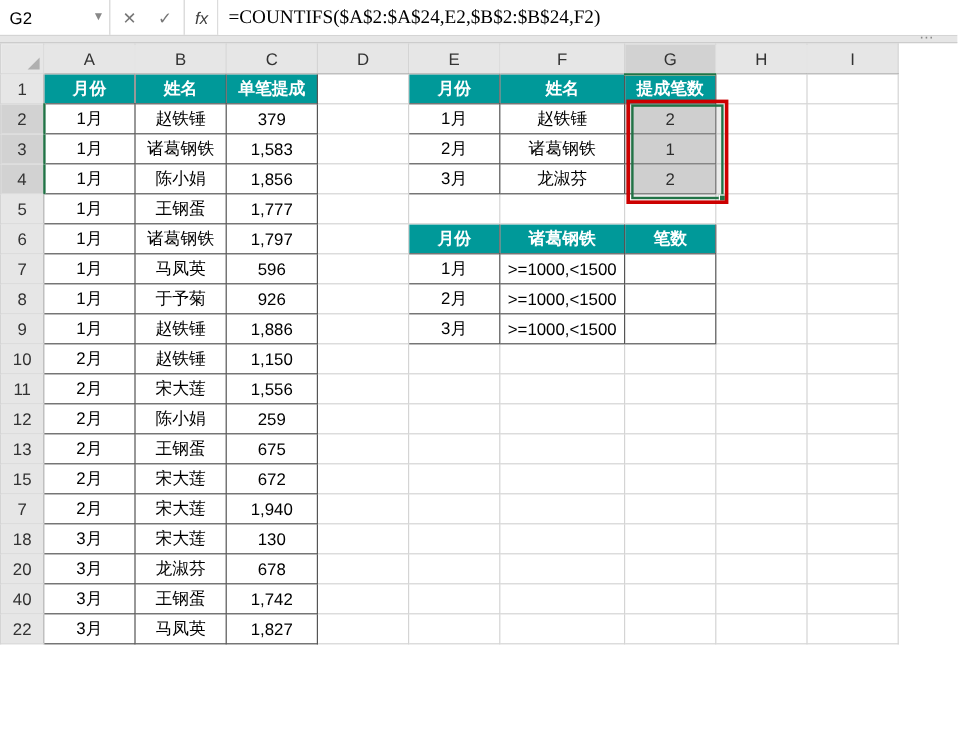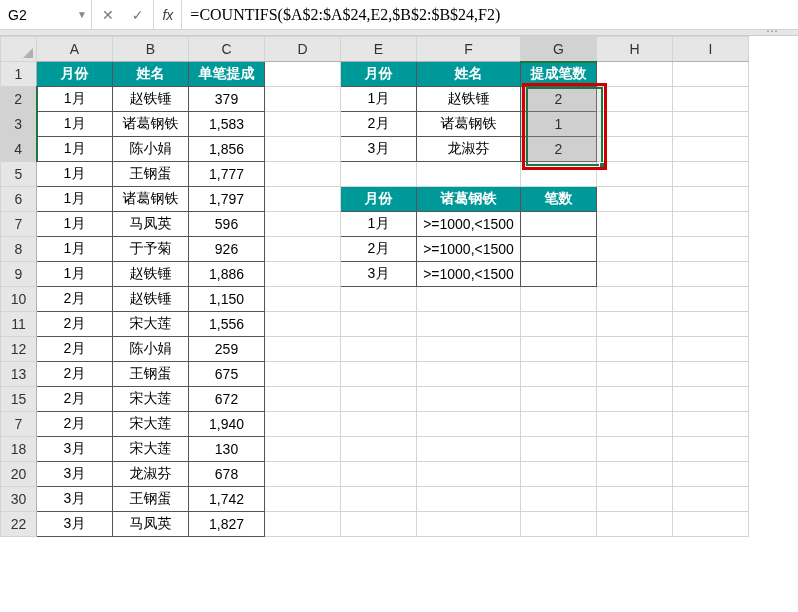--- a/index.html
+++ b/index.html
@@ -424,21 +424,21 @@
             <td class="data-border al-left" style="">龙淑芬</td>
             <td class="data-border al-right" style="">678</td>
             <td class="" style=""></td>
             <td class="" style=""></td>
             <td class="" style=""></td>
             <td class="" style=""></td>
             <td class="" style=""></td>
             <td class="" style=""></td>
           </tr>
           <tr>
-            <th class="row-header">30</th>
+            <th class="row-header">40</th>
             <td class="data-border" style="">3月</td>
             <td class="data-border al-left" style="">王钢蛋</td>
             <td class="data-border al-right" style="">1,742</td>
             <td class="" style=""></td>
             <td class="" style=""></td>
             <td class="" style=""></td>
             <td class="" style=""></td>
             <td class="" style=""></td>
             <td class="" style=""></td>
           </tr>

